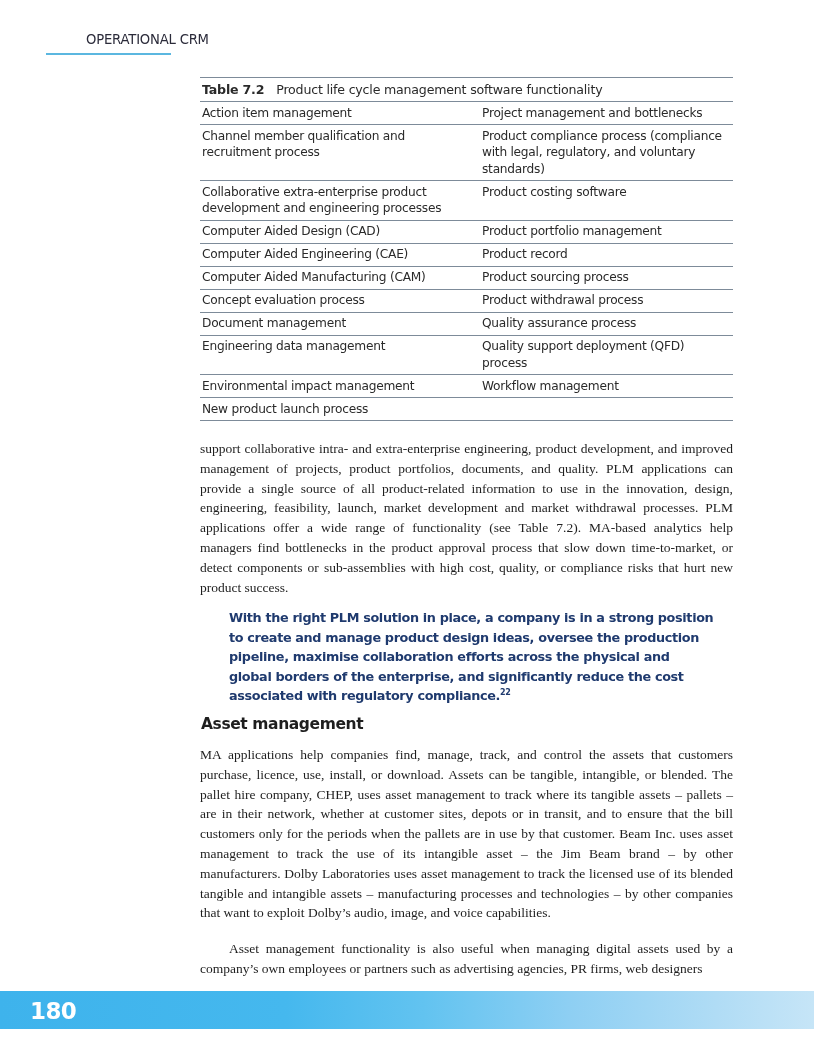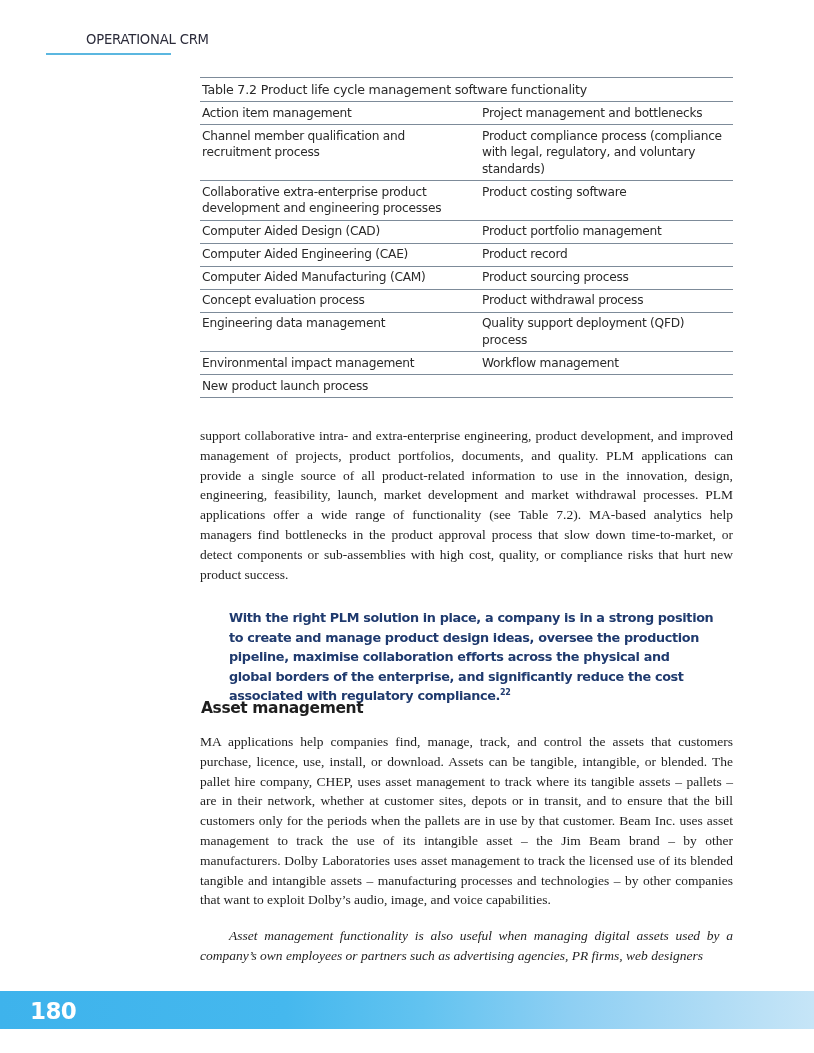--- a/index.html
+++ b/index.html
@@ -2,33 +2,33 @@
 <html><head>
 <meta charset="utf-8">
 <style>
   html, body { margin: 0; padding: 0; }
   body { width: 814px; height: 1053px; position: relative; background: #ffffff; overflow: hidden; font-family: "DejaVu Sans", sans-serif; }
   .running-head { position: absolute; left: 46px; top: 32px; font-family: "DejaVu Sans", sans-serif; font-size: 13.2px; color: #2b2b3a; letter-spacing: -0.2px; margin-left: 40px; }
   .running-rule { position: absolute; left: 46px; top: 53px; width: 125px; height: 2px; background: #5bb7e0; }
 
   .table-wrap { position: absolute; left: 200px; top: 77px; width: 533px; font-family: "DejaVu Sans", sans-serif; color: #2a2a2a; }
   .tbl-caption { border-top: 1.5px solid #7d8b99; border-bottom: 1.5px solid #7d8b99; padding: 3px 2px 3px 2px; font-size: 12.6px; height: 17px; line-height: 17px; white-space: nowrap; letter-spacing: -0.2px; }
-  .tbl-caption b { font-weight: normal; margin-right: 4px; }
+  .tbl-caption b { font-weight: bold; margin-right: 12px; }
   .tbl-row { display: flex; border-bottom: 1.5px solid #7d8b99; font-size: 12.2px; line-height: 16.5px; padding: 2.5px 0 3px 0; letter-spacing: -0.25px; gap: 14px; }
   .tbl-cell { padding-left: 2px; }
   .tbl-cell.left { width: 264px; }
   .tbl-cell.right { flex: 1; }
 
-  .body-text { position: absolute; left: 200px; width: 533px; font-family: "Liberation Serif", serif; font-size: 13.5px; line-height: 19.8px; color: #1e1e1e; text-align: justify; hyphens: manual; }
+  .body-text { position: absolute; left: 200px; width: 533px; font-family: "Liberation Serif", serif; font-size: 13.5px; line-height: 19.8px; color: #1e1e1e; text-align: justify; hyphens: manual; margin-top: 13px; }
   .p1 { top: 426px; }
   .pull-quote { position: absolute; left: 229px; top: 608px; width: 485px; font-family: "DejaVu Sans", sans-serif; font-weight: bold; font-size: 12.8px; line-height: 19.6px; color: #1f3a6e; letter-spacing: -0.35px; }
   .pull-quote sup { font-size: 8px; vertical-align: 5px; line-height: 0; }
-  .section-title { position: absolute; left: 201px; top: 699px; font-family: "DejaVu Sans", sans-serif; font-weight: bold; font-size: 15.5px; color: #1e1e1e; letter-spacing: -0.4px; }
+  .section-title { position: absolute; left: 201px; top: 715px; font-family: "DejaVu Sans", sans-serif; font-weight: bold; font-size: 15.5px; color: #1e1e1e; letter-spacing: -0.4px; }
   .p2 { top: 732px; }
-  .p3 { top: 926px; text-indent: 29px; font-style: italic; }
+  .p3 { top: 926px; text-indent: 29px; }
 
   .footer-band { position: absolute; left: 0; top: 991px; width: 814px; height: 38px; background: linear-gradient(to right, #3eb3ec 0%, #45b8ee 35%, #62c3f0 52%, #8ecff3 70%, #b0dcf5 88%, #c6e5f7 100%); }
   .page-number { position: absolute; left: 30px; top: 998px; font-family: "DejaVu Sans", sans-serif; font-size: 23px; font-weight: bold; color: #ffffff; letter-spacing: -0.6px; }
 </style>
 </head>
 <body>
 
 <div class="running-head">OPERATIONAL CRM</div>
 <div class="running-rule"></div>
 
@@ -59,20 +59,24 @@
       </div>
       <div class="tbl-row">
         <div class="tbl-cell left">Computer Aided Manufacturing (CAM)</div>
         <div class="tbl-cell right">Product sourcing process</div>
       </div>
       <div class="tbl-row">
         <div class="tbl-cell left">Concept evaluation process</div>
         <div class="tbl-cell right">Product withdrawal process</div>
       </div>
       <div class="tbl-row">
+        <div class="tbl-cell left">Document management</div>
+        <div class="tbl-cell right">Quality assurance process</div>
+      </div>
+      <div class="tbl-row">
         <div class="tbl-cell left">Engineering data management</div>
         <div class="tbl-cell right">Quality support deployment (QFD) process</div>
       </div>
       <div class="tbl-row">
         <div class="tbl-cell left">Environmental impact management</div>
         <div class="tbl-cell right">Workflow management</div>
       </div>
       <div class="tbl-row">
         <div class="tbl-cell left">New product launch process</div>
         <div class="tbl-cell right"></div>

